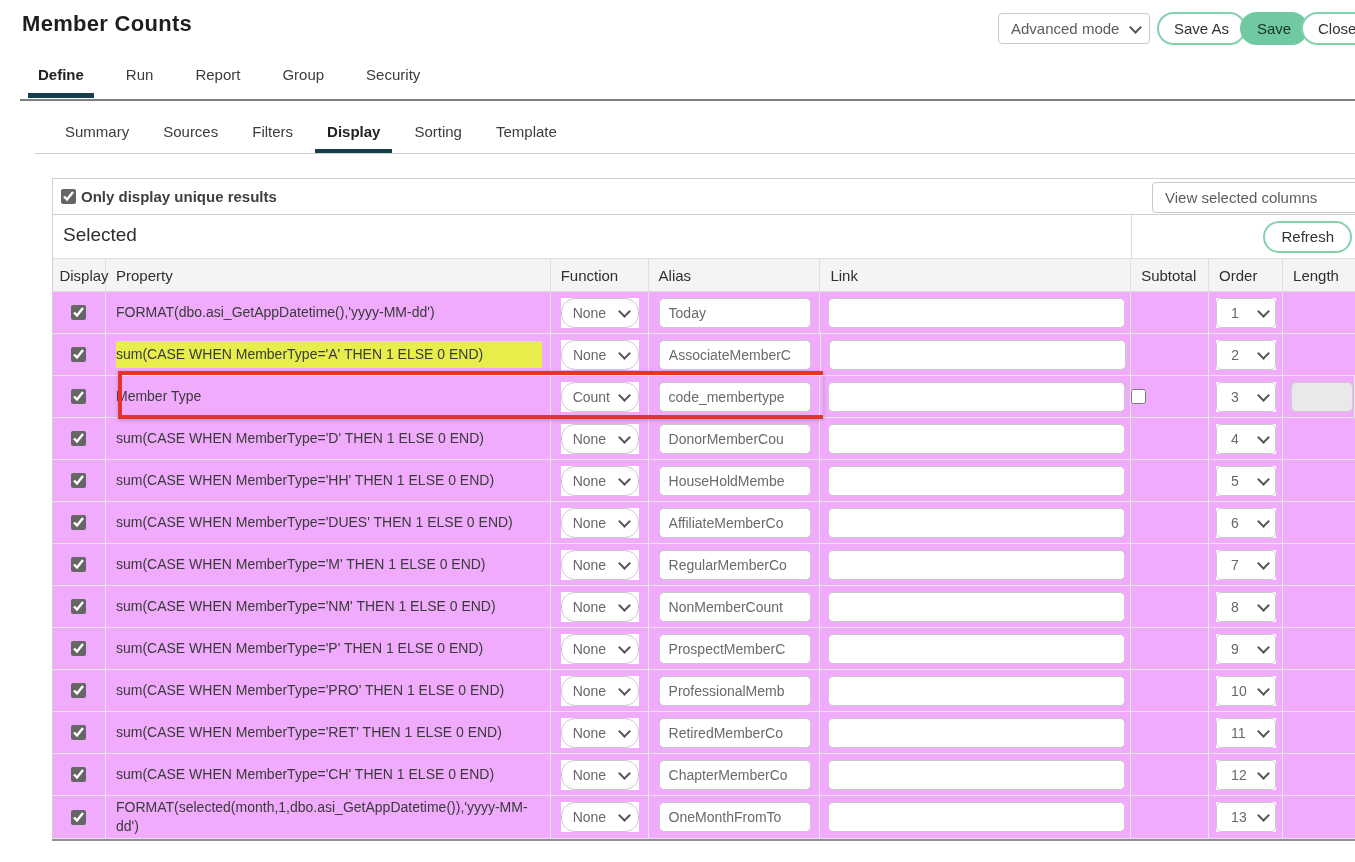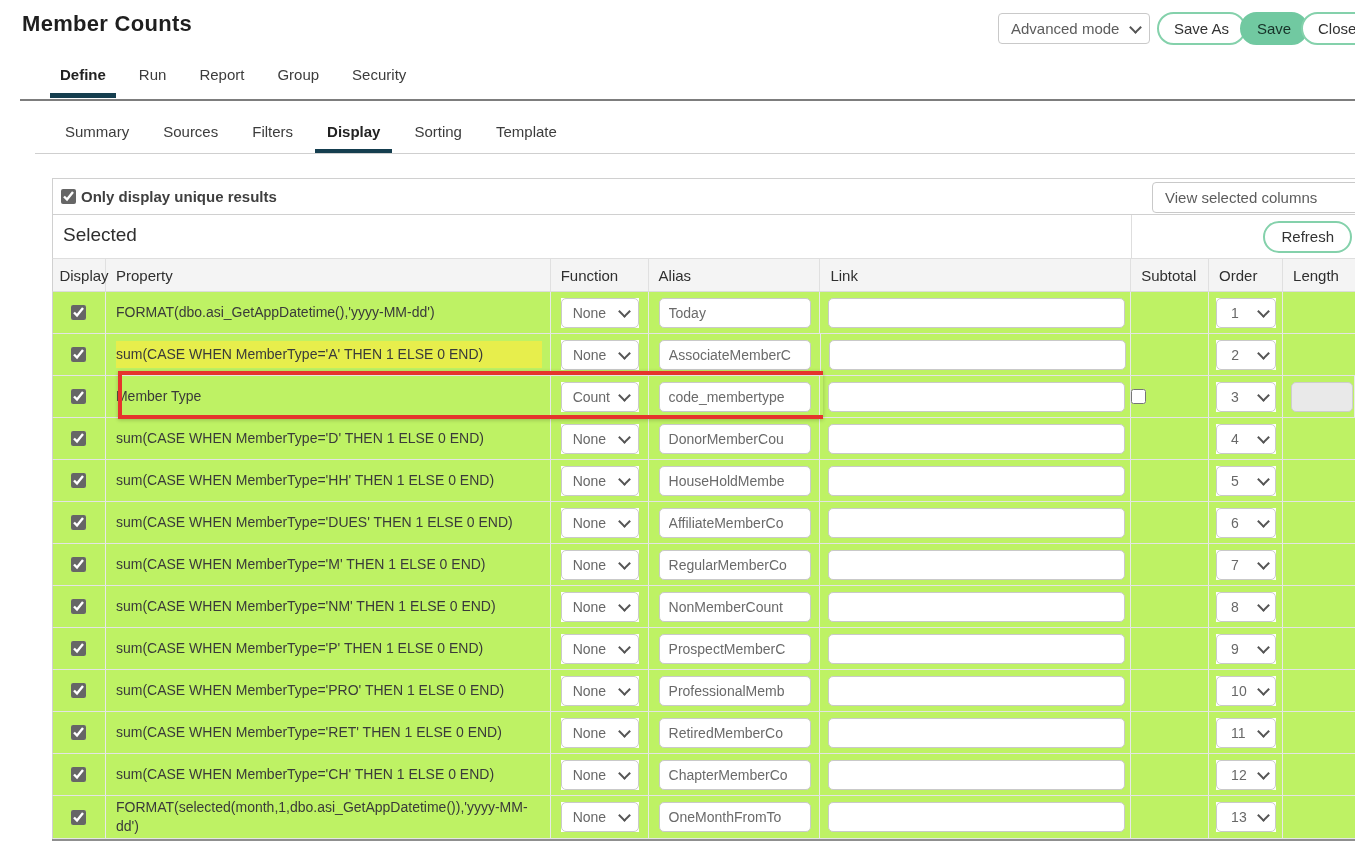--- a/index.html
+++ b/index.html
@@ -20,21 +20,21 @@
   .mode-sel{position:absolute;left:998px;top:13px;width:152px;height:31px;}
   .pill{
     position:absolute;top:12px;height:33px;border-radius:17px;font-family:inherit;font-size:15px;color:#333;
     background:#fff;border:2px solid var(--button-border-green);padding:0 15px;cursor:pointer;
   }
   .pill.primary{background:var(--accent-green);border-color:var(--accent-green);color:#173229;}
   .btn-saveas{left:1157px;}
   .btn-save{left:1240px;}
   .btn-close{left:1301px;}
   
-  .tabs{position:absolute;left:50px;top:66px;display:flex;gap:13px;}
+  .tabs{position:absolute;left:28px;top:66px;display:flex;gap:22px;}
   .tabs .tab{height:32px;padding:0 10px;font-size:15px;color:#3c3c3c;display:flex;align-items:flex-start;cursor:pointer;}
   .tabs .tab.active{font-weight:700;border-bottom:5px solid var(--tab-underline);color:#222;}
   .topline{position:absolute;left:20px;top:99px;width:1335px;height:2px;background:#7d7d7d;}
   .subtabs{position:absolute;left:53px;top:120px;display:flex;gap:10px;}
   .subtabs .tab{height:34px;padding:0 12px;font-size:15px;color:#3c3c3c;display:flex;align-items:flex-start;padding-top:3px;cursor:pointer;}
   .subtabs .tab.active{font-weight:700;border-bottom:5px solid var(--tab-underline);color:#222;}
   .subline{position:absolute;left:35px;top:153px;width:1320px;height:1px;background:#cfcfcf;}
   
   .panel{position:absolute;left:52px;top:178px;width:1303px;}
   .options-bar{position:relative;height:37px;border:1px solid #d0d0d0;border-right:none;display:flex;align-items:center;padding-left:8px;background:#fff;}
@@ -42,33 +42,33 @@
   input[type=checkbox]{width:15px;height:15px;accent-color:#666;margin:0;}
   .view-sel{position:absolute;left:1099px;top:3px;width:237px;height:31px;}
   .selected-row{display:flex;height:43px;border-left:1px solid #d0d0d0;}
   .selected-row .left{width:1079px;border-right:1px solid #dedede;padding:9px 0 0 10px;font-size:19px;color:#2e2e2e;}
   .selected-row .right{flex:1;display:flex;justify-content:flex-end;align-items:center;padding-right:3px;}
   .refresh-btn{position:static;height:32px;border-radius:16px;font-size:15px;background:#fff;border:2px solid var(--button-border-green);color:#333;padding:0 16px;cursor:pointer;font-family:inherit;}
   
   .hdr-row{display:flex;height:34px;background:#f4f4f4;border-left:1px solid #d0d0d0;border-top:1px solid #dedede;border-bottom:1px solid #dcdcdc;}
   .hdr-row>div{display:flex;align-items:center;padding-left:10px;font-size:15px;color:#2f2f2f;border-right:1px solid #e0e0e0;}
   .hdr-row>div:last-child{border-right:none;}
-  .row{position:relative;display:flex;min-height:42px;border-left:1px solid #d0d0d0;border-bottom:1px solid #e4e4e4;background:#bef264;align-items:center;}
+  .row{position:relative;display:flex;min-height:42px;border-left:1px solid #d0d0d0;border-bottom:1px solid #e4e4e4;background:#f0abfc;align-items:center;justify-content:center;}
   .row>div{align-self:stretch;display:flex;align-items:center;border-right:1px solid #e8e8e8;}
   .row>div:last-child{border-right:none;}
   .c0{width:53px;justify-content:center;}
   .c1{width:445px;padding:2px 8px 2px 10px;font-size:14px;color:#3a3a3a;line-height:19px;}
   .c2{width:98px;}
   .c3{width:172px;}
   .c4{width:311px;}
   .c5{width:78px;}
   .c6{width:74px;}
   .c7{width:72px;}
   .fn-sel{margin-left:10px;width:78px;height:30px;}
-  .fn-sel select{font-size:14px;padding:0 20px 0 11px;border-radius:5px;color:#686868;}
+  .fn-sel select{font-size:14px;padding:0 20px 0 11px;border-radius:14px;color:#686868;}
   .ord-sel{margin-left:7px;width:60px;height:30px;}
   .ord-sel select{font-size:14px;padding:0 18px 0 14px;border-radius:5px;color:#686868;}
   .ord-sel::after{right:8px;}
   .txt{height:30px;border:1px solid #c9c9c9;border-radius:5px;font-family:inherit;font-size:14px;color:#6a6a6a;padding:0 9px;outline:none;background:#fff;}
   .alias{margin-left:10px;width:152px;}
   .link{margin-left:8px;width:297px;}
   .len{margin-left:8px;width:62px;background:#e9e9e9;border-color:#cdcdcd;}
   .sub-chk{margin-left:21px;}
   .hl{display:inline-block;width:472px;padding:4px 0;background:var(--highlight-yellow);}
   .red-box{position:absolute;left:65px;top:-5px;width:705px;height:48px;border:4px solid var(--annotation-red);

